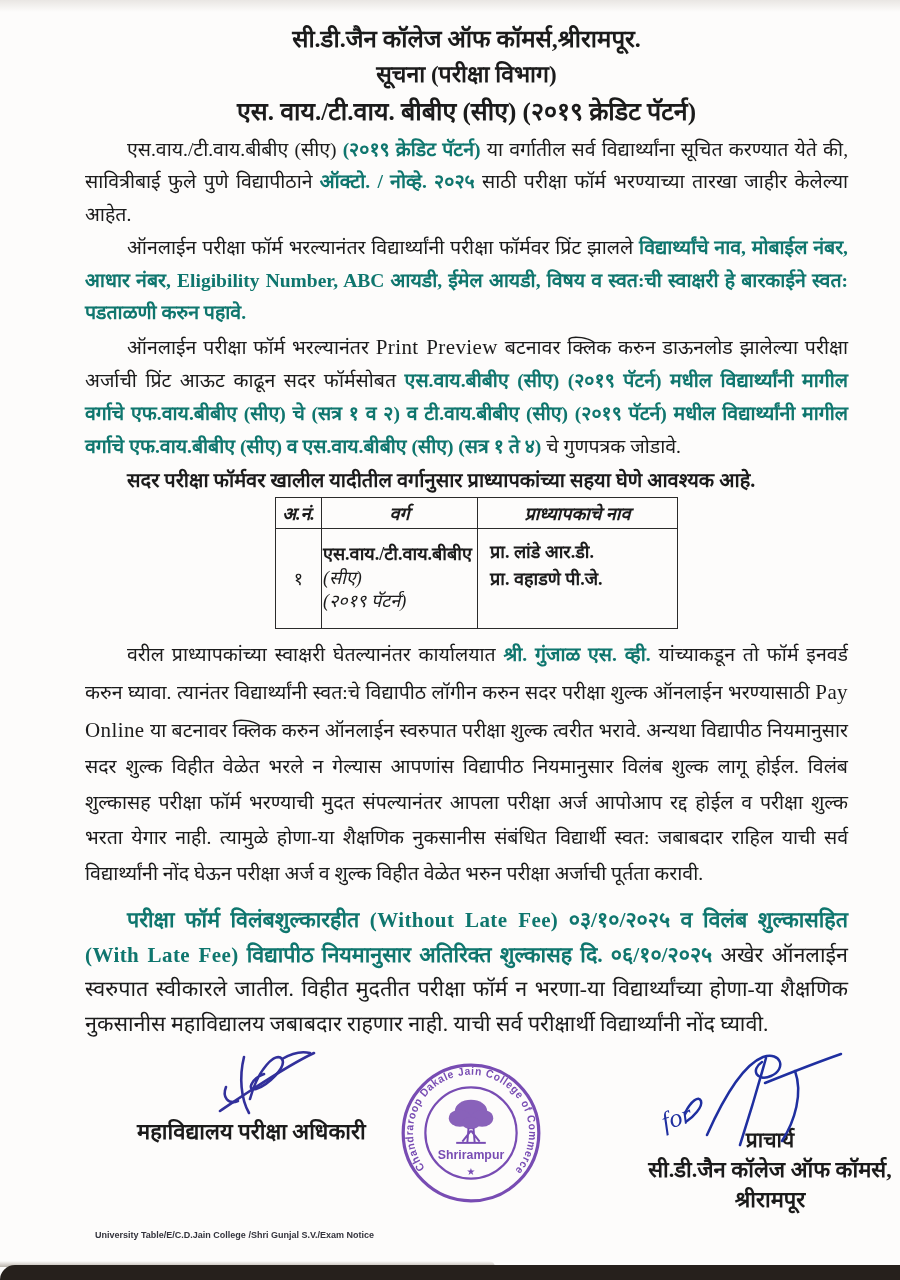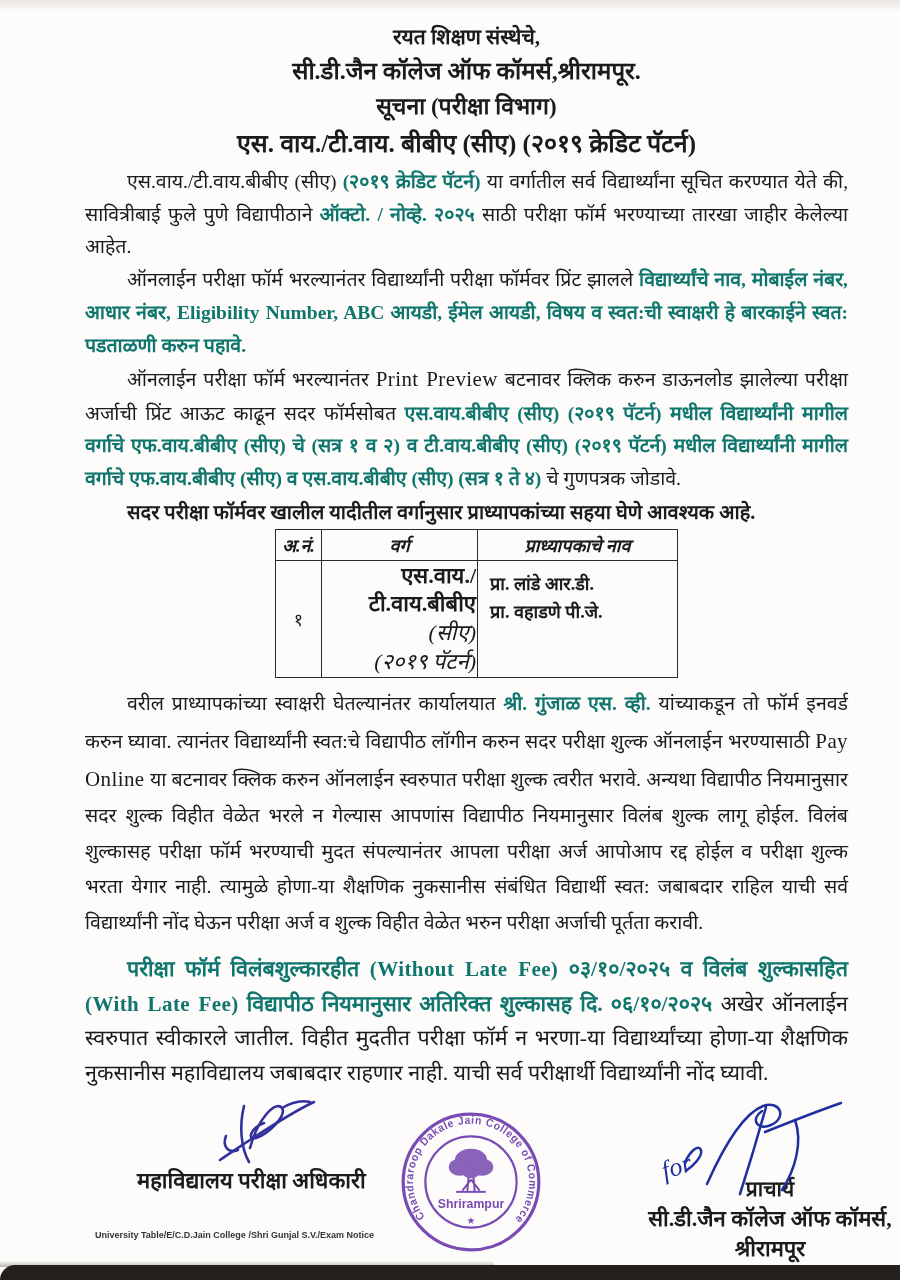--- a/index.html
+++ b/index.html
@@ -33,21 +33,21 @@
   p.body b{color:#0f766e;}
   .latin{font-family:"Liberation Serif",serif;font-size:21px;letter-spacing:.4px;}
   .p4{font-weight:700;font-size:20px;text-indent:42px;margin:2px 0 4px 0;}
   table.sig-table{border-collapse:collapse;margin:4px 0 8px 190px;}
   table.sig-table th,table.sig-table td{border:1.7px solid #2b2b2b;}
   table.sig-table th{font-size:18px;font-weight:700;font-style:italic;padding:3px 6px;}
   .col-sr{width:46px;}
   .col-class{width:156px;}
   .col-prof{width:200px;}
   td.sr-cell{text-align:center;font-size:18px;height:97px;}
-  td.class-cell{text-align:right;font-size:22px;line-height:1.3;}
+  td.class-cell{text-align:left;font-size:18px;line-height:1.3;}
   .class-l1{font-weight:700;}
   .class-l2,.class-l3{font-style:italic;}
   td.prof-cell{font-size:18px;line-height:1.55;padding:10px 6px 34px 12px;vertical-align:top;font-weight:600;}
   .p5{margin-top:8px;line-height:1.82 !important;}
   .p6{font-size:21.5px !important;margin-top:12px !important;line-height:1.6 !important;}
   .sig-row{position:relative;height:168px;margin-top:16px;}
   .sig-left{position:absolute;left:52px;top:6px;width:300px;}
   .sig-left-svg{position:absolute;left:55px;top:-22px;}
   .sig-left-title{font-size:22px;font-weight:700;margin-top:52px;white-space:nowrap;}
   .stamp-wrap{position:absolute;left:312px;top:2px;opacity:.93;}
@@ -60,21 +60,20 @@
     font-family:"Liberation Sans",sans-serif;font-size:9px;font-weight:700;color:#33333c;}
 </style>
 </head>
 <body>
 
 <div class="top-edge"></div>
 
 <div class="page">
 
   <div class="hdr">
-    <div class="h1">रयत शिक्षण संस्थेचे,</div>
     <div class="h2">सी.डी.जैन कॉलेज ऑफ कॉमर्स,श्रीरामपूर.</div>
     <div class="h3">सूचना (परीक्षा विभाग)</div>
     <div class="h4">एस. वाय./टी.वाय. बीबीए (सीए) (२०१९ क्रेडिट पॅटर्न)</div>
   </div>
 
 
   <p class="body"><span>एस.वाय./टी.वाय.बीबीए (सीए) </span><b>(२०१९ क्रेडिट पॅटर्न)</b><span> या वर्गातील सर्व विद्यार्थ्यांना सूचित करण्यात येते की, सावित्रीबाई फुले पुणे विद्यापीठाने </span><b>ऑक्टो. / नोव्हे. २०२५</b><span> साठी परीक्षा फॉर्म भरण्याच्या तारखा जाहीर केलेल्या आहेत.</span></p>
 
   <p class="body"><span>ऑनलाईन परीक्षा फॉर्म भरल्यानंतर विद्यार्थ्यांनी परीक्षा फॉर्मवर प्रिंट झालले </span><b>विद्यार्थ्यांचे नाव, मोबाईल नंबर, आधार नंबर, Eligibility Number, ABC आयडी, ईमेल आयडी, विषय व स्वत:ची स्वाक्षरी हे बारकाईने स्वत: पडताळणी करुन पहावे.</b></p>
 

